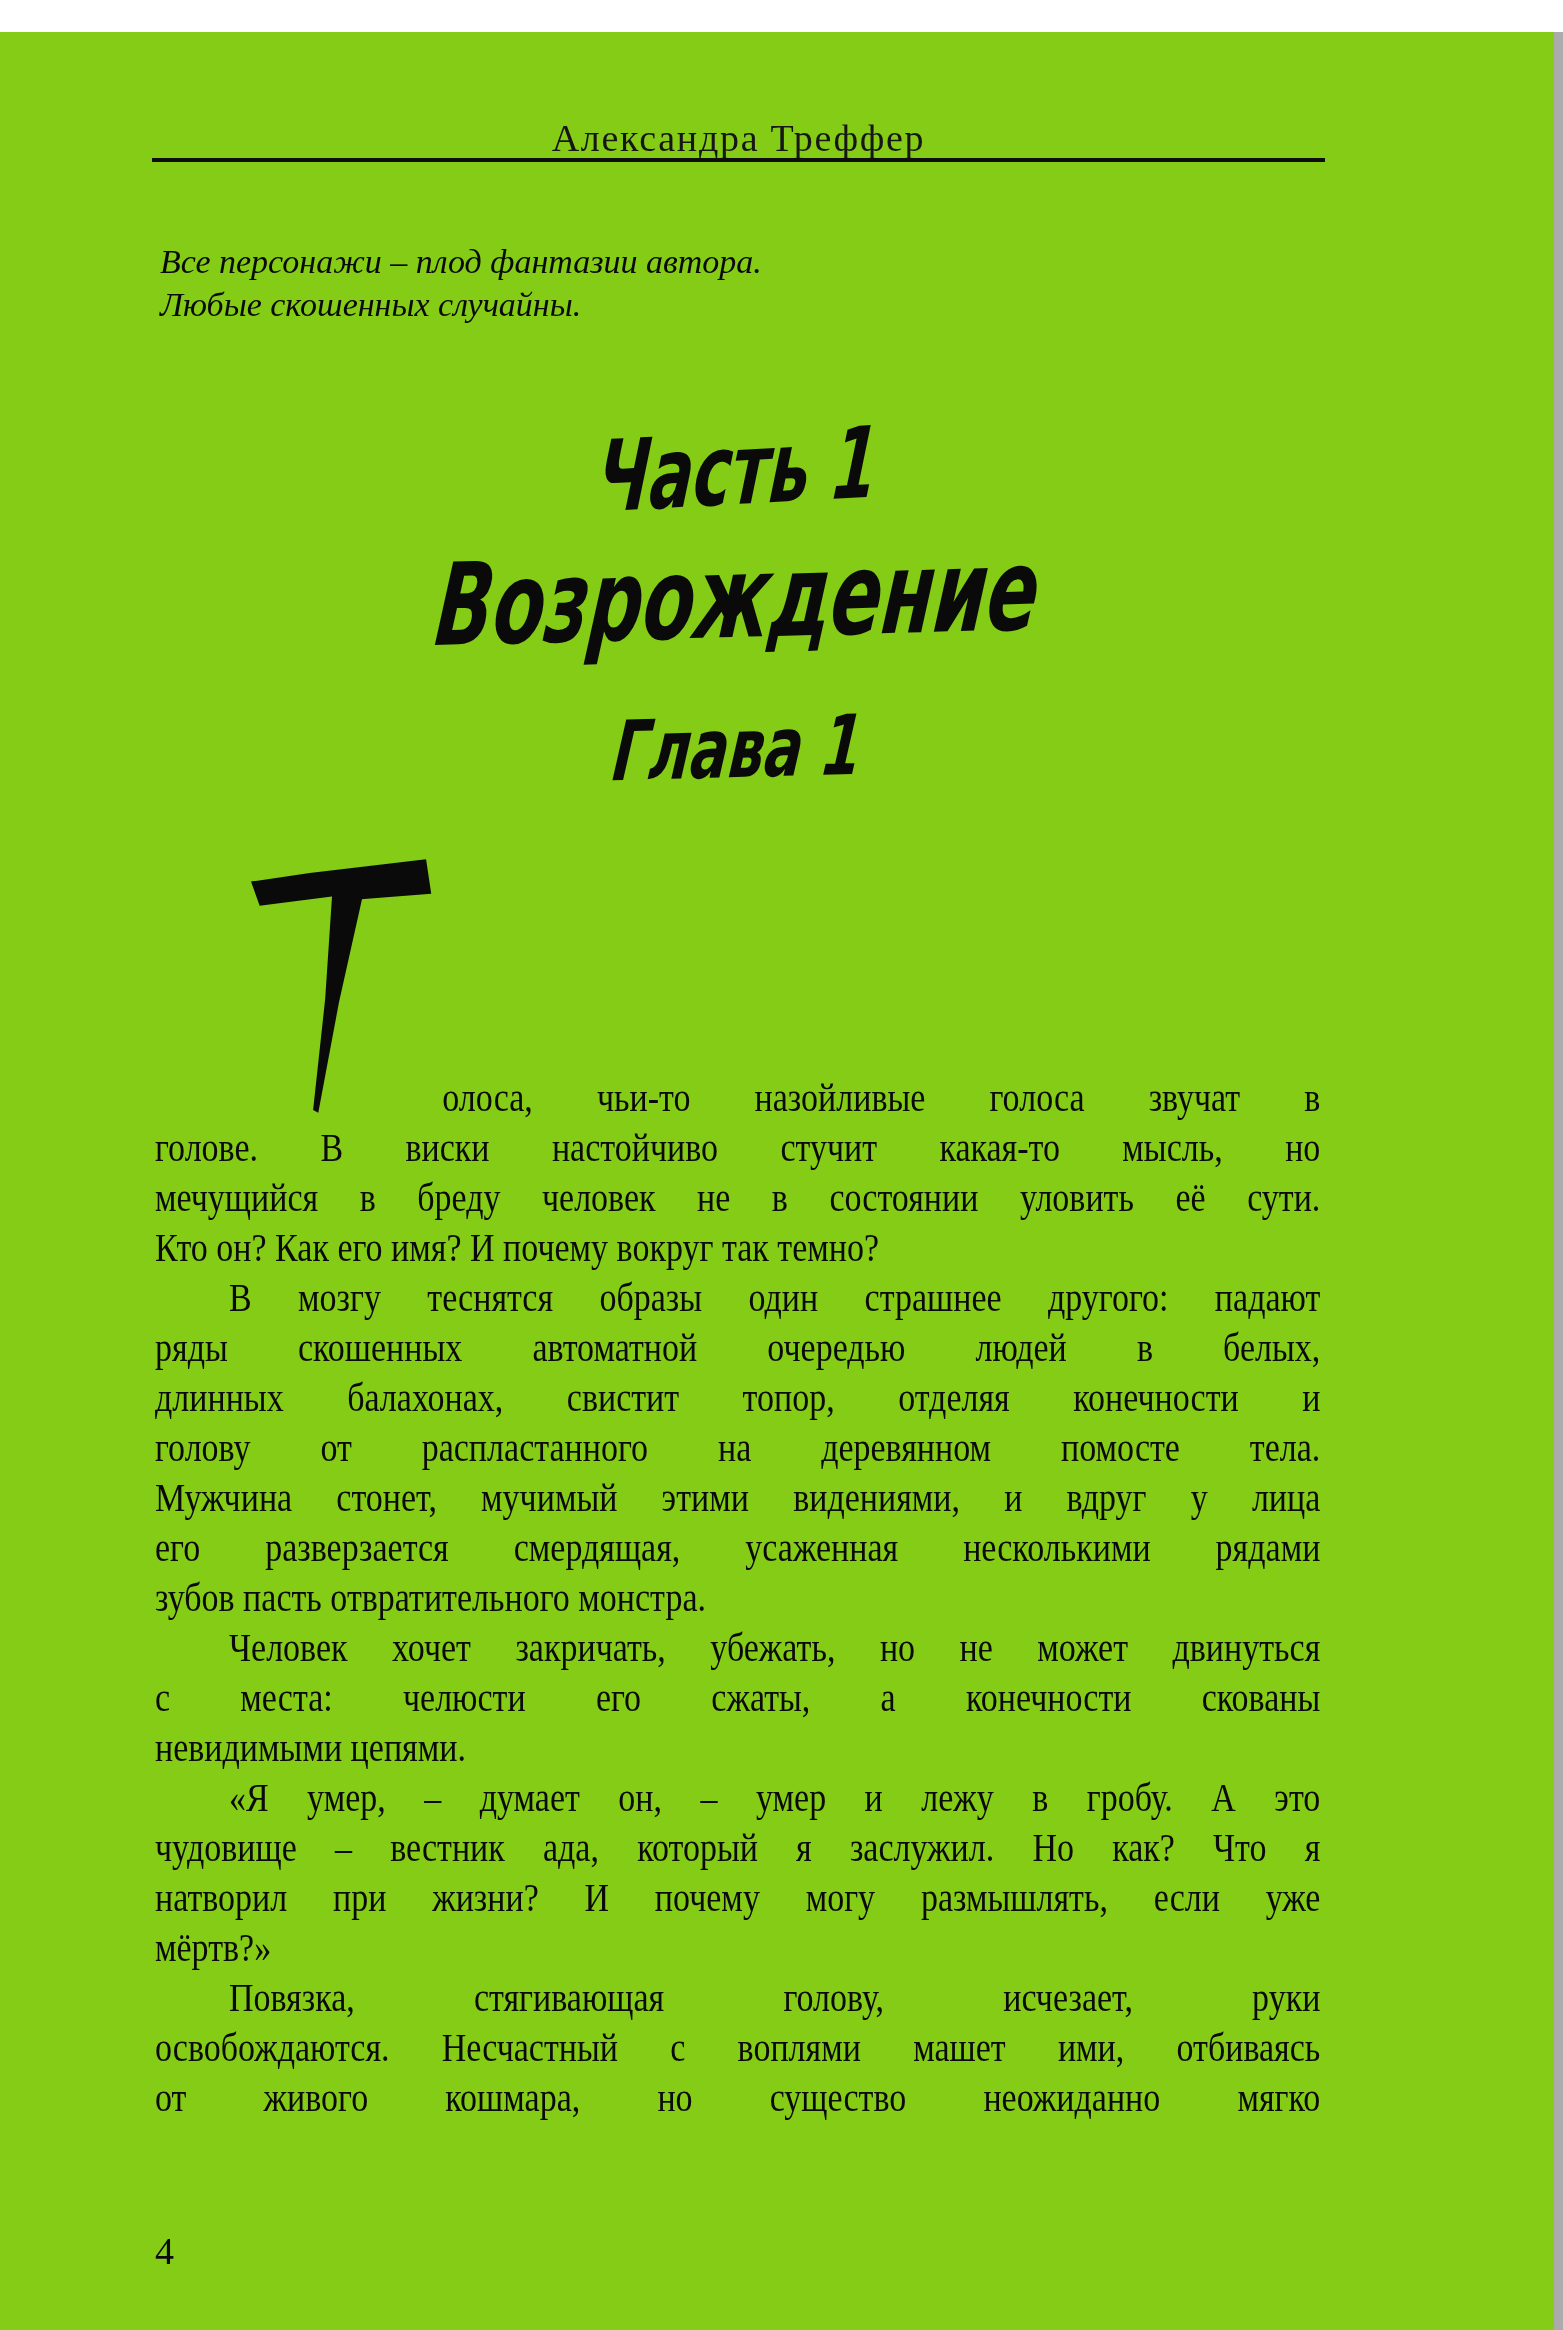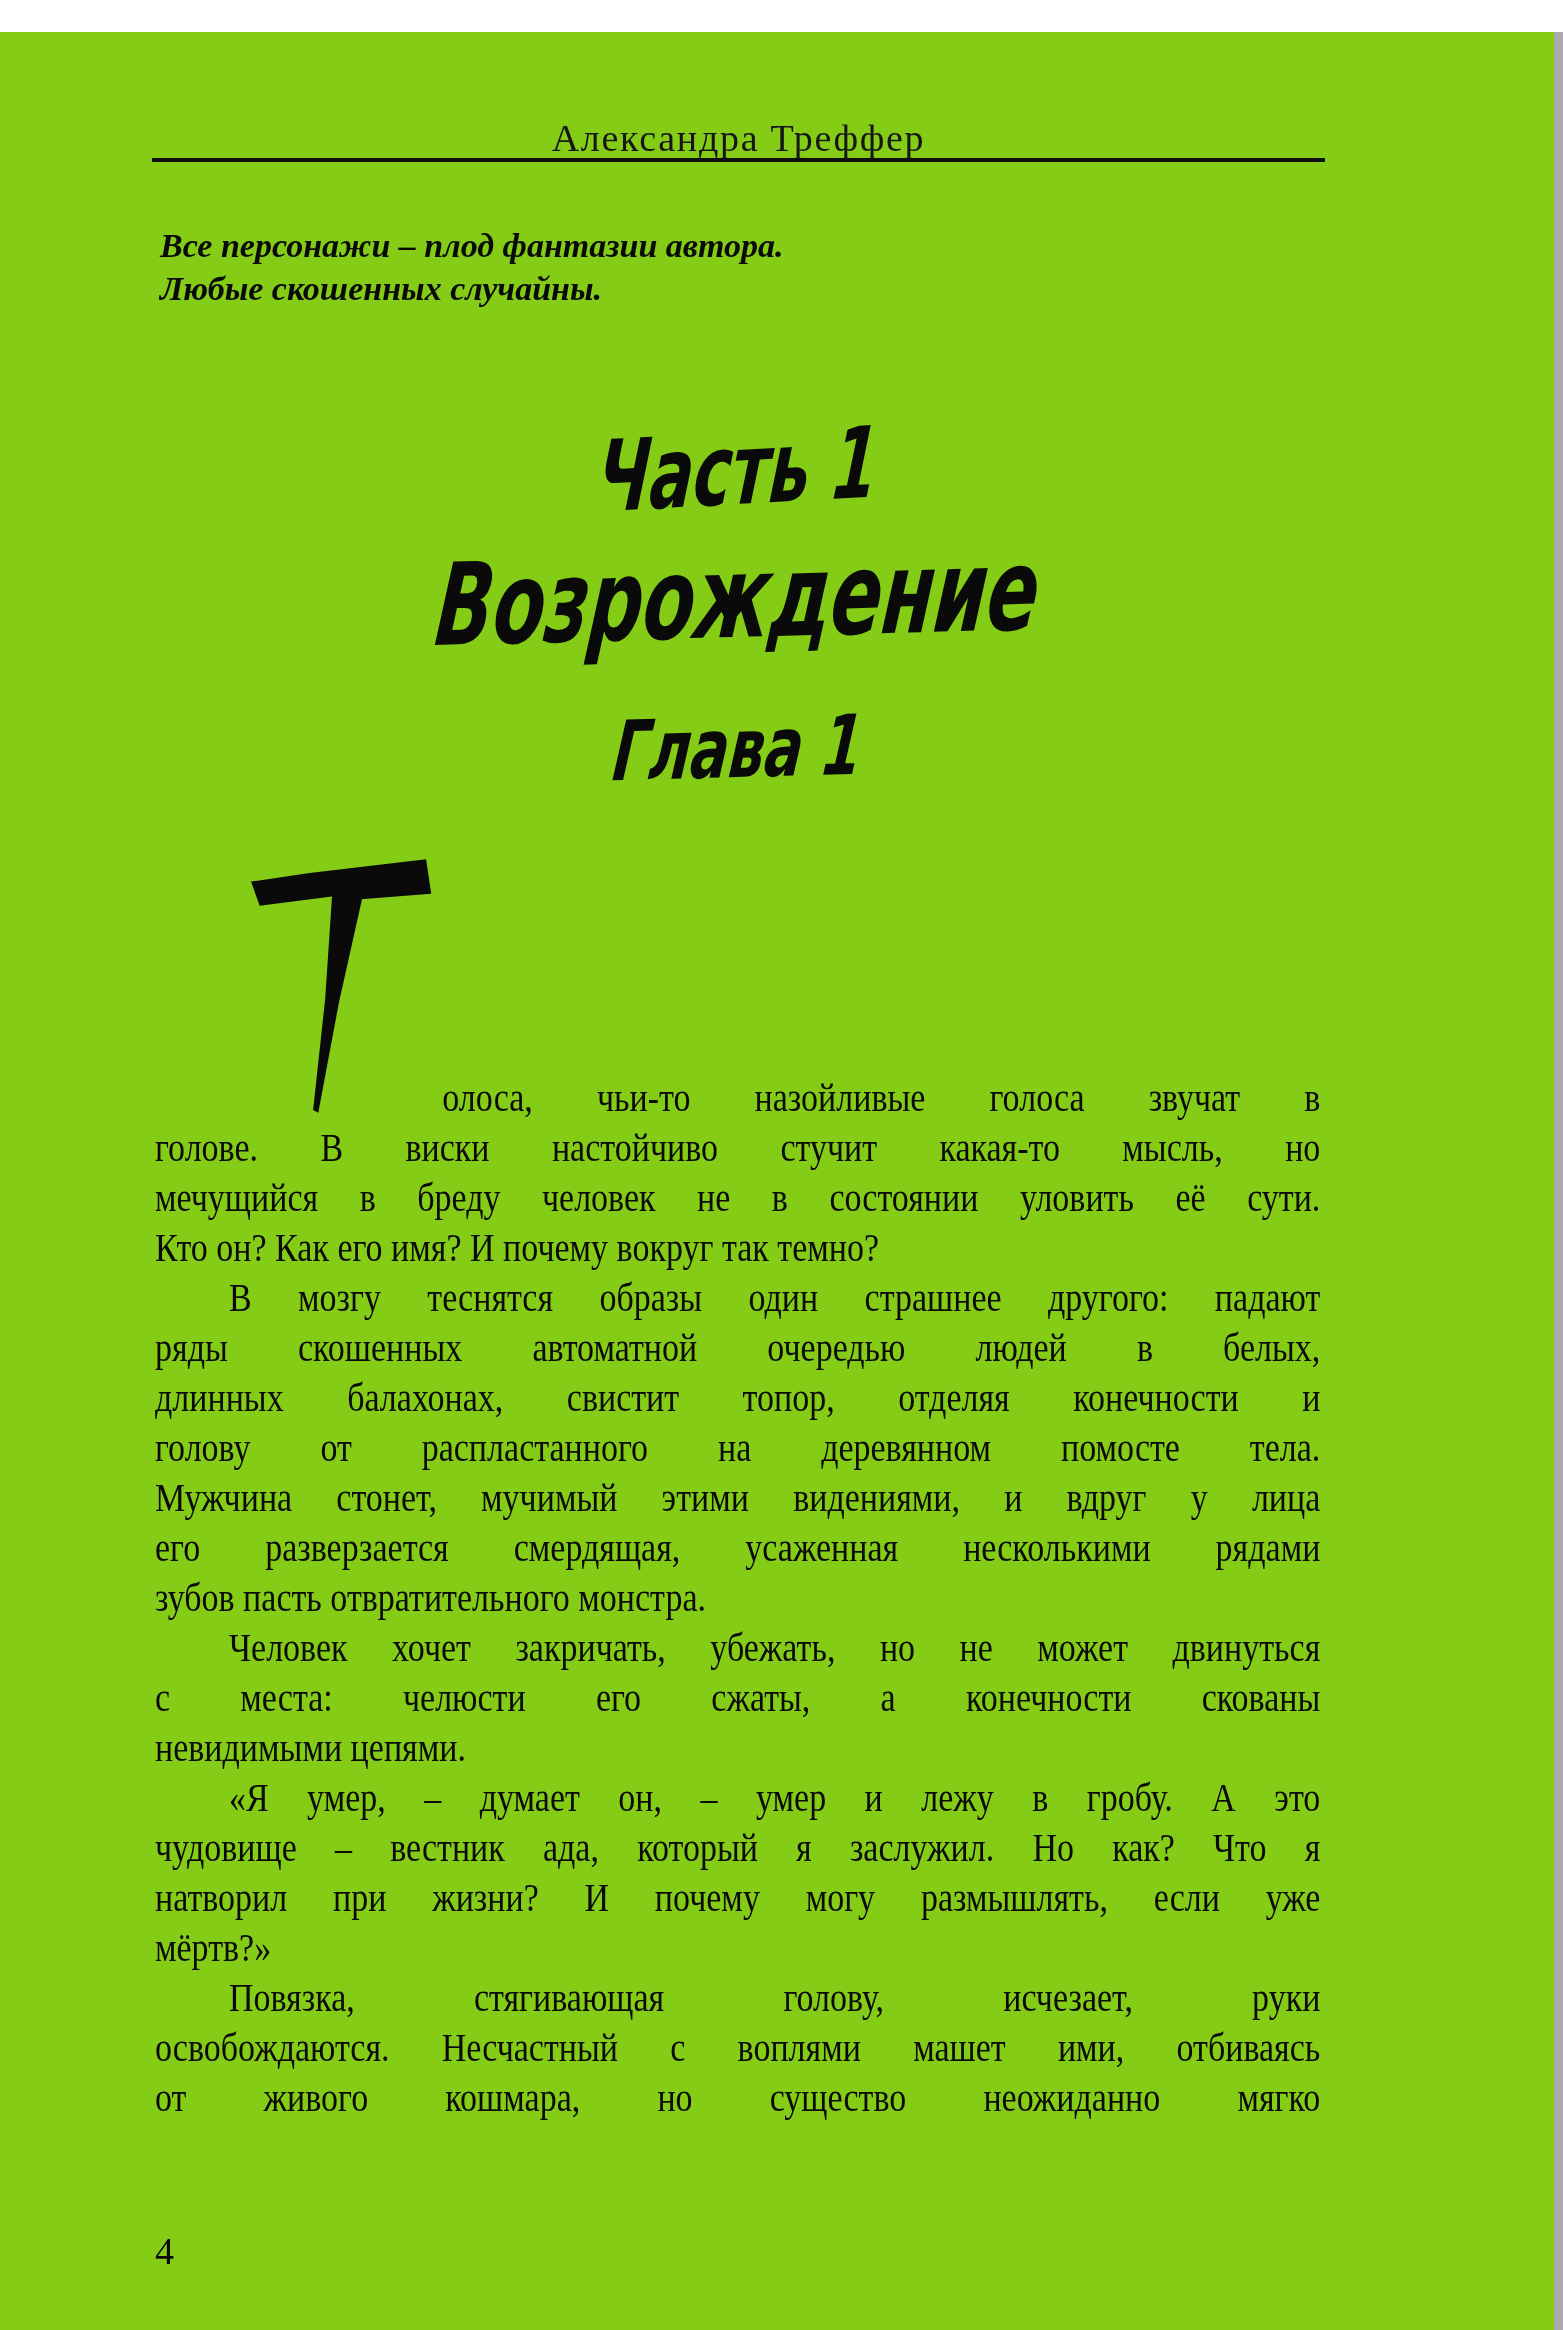--- a/index.html
+++ b/index.html
@@ -28,24 +28,24 @@
   .header-rule {
     position: absolute;
     left: 152px; top: 126px;
     width: 1173px; height: 4.3px;
     background: #0d0d0d;
   }
 
   
   .epigraph {
     position: absolute;
-    left: 160px; top: 192px;
+    left: 160px; top: 208px;
     width: 1165px;
     font-size: 34px;
-    font-weight: bold;
+    font-weight: normal;
     font-style: italic;
     line-height: 43px;
   }
 
   
   .script-row {
     position: absolute;
     left: 152px;
     width: 1173px;
     text-align: center;

